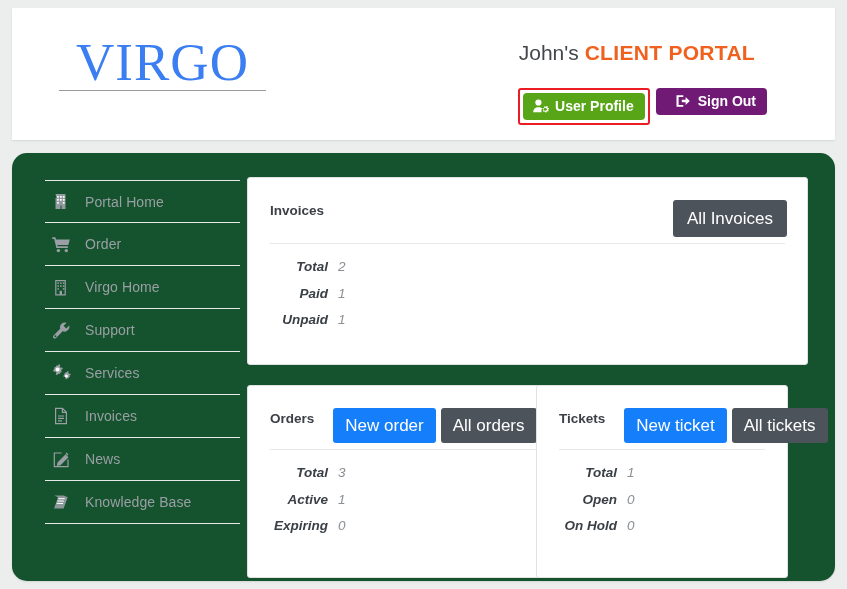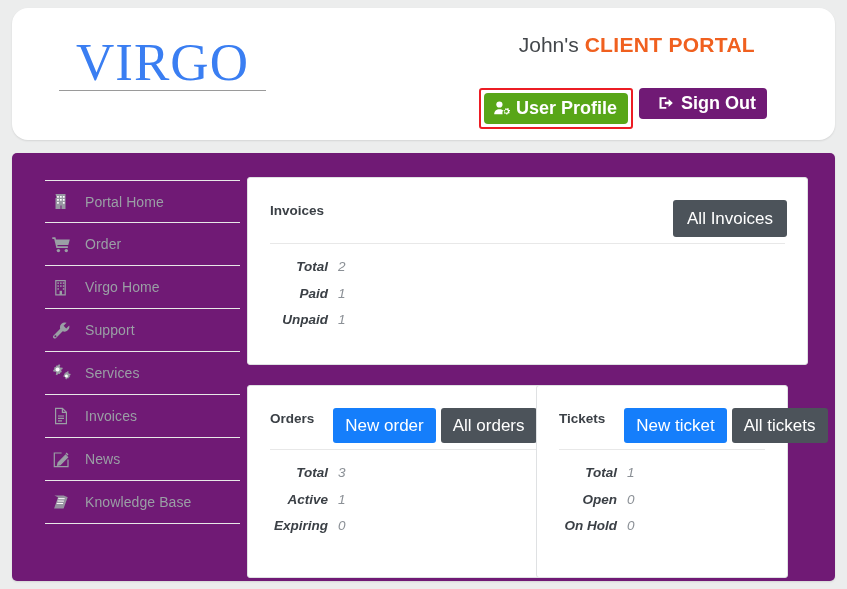--- a/index.html
+++ b/index.html
@@ -9,21 +9,21 @@
     font-family: "Liberation Sans", sans-serif;
     overflow: hidden;
   }
   .page { position: relative; width: 847px; height: 589px; }
 
   
   .header-card {
     position: absolute;
     left: 12px; top: 8px; width: 823px; height: 132px;
     background: #ffffff;
-    border-radius: 16px;
+    border-radius: 1px;
     box-shadow: 0 1px 2px rgba(0,0,0,.10);
   }
   .logo-block {
     position: absolute; left: 33px; top: 27px;
     width: 235px; text-align: center;
   }
   .logo-virgo {
     font-family: "Liberation Serif", "DejaVu Serif", serif;
     font-size: 53px;
     letter-spacing: 1px;
@@ -38,52 +38,52 @@
   .logo-hosting {
     font-family: "Liberation Sans", sans-serif;
     font-size: 22px;
     font-weight: 700;
     letter-spacing: 8px;
     color: #2e2e2e;
     padding-left: 8px;
   }
 
   .portal-title {
-    position: absolute; right: 80px; top: 25px;
+    position: absolute; right: 80px; top: 33px;
     font-size: 21px; white-space: nowrap;
   }
   .portal-title .owner { color: #43474b; font-weight: 400; }
   .portal-title .brand { color: #f0601f; font-weight: 700; letter-spacing: .3px; }
 
   .header-buttons {
     position: absolute; right: 68px; top: 80px;
     display: flex; align-items: flex-start; gap: 6px;
   }
   .hdr-btn {
     display: inline-flex; align-items: center; gap: 6px;
     border: none; border-radius: 4px;
-    color: #ffffff; font-size: 18px; font-weight: 600;
+    color: #ffffff; font-size: 14px; font-weight: 600;
     padding: 6px 11px 7px 10px; cursor: pointer;
     white-space: nowrap; line-height: 1;
     font-family: "Liberation Sans", sans-serif;
   }
   .btn-green { background: #58a618; }
   .btn-blue  { background: #701a75; padding-left: 20px; }
   .highlight-wrap {
     border: 2px solid #ec1c24; border-radius: 3px;
     padding: 3px; display: inline-block; line-height: 0;
   }
   .hdr-btn svg { display: block; }
 
   
   .main-card {
     position: absolute;
     left: 12px; top: 153px; width: 823px; height: 428px;
-    background: #701a75;
-    border-radius: 5px;
+    background: #14532d;
+    border-radius: 15px;
     box-shadow: 0 1px 2px rgba(0,0,0,.10);
   }
 
   
   .sidebar {
     position: absolute; left: 33px; top: 27px; width: 195px;
   }
   .nav-item {
     display: flex; align-items: center;
     height: 43px;

